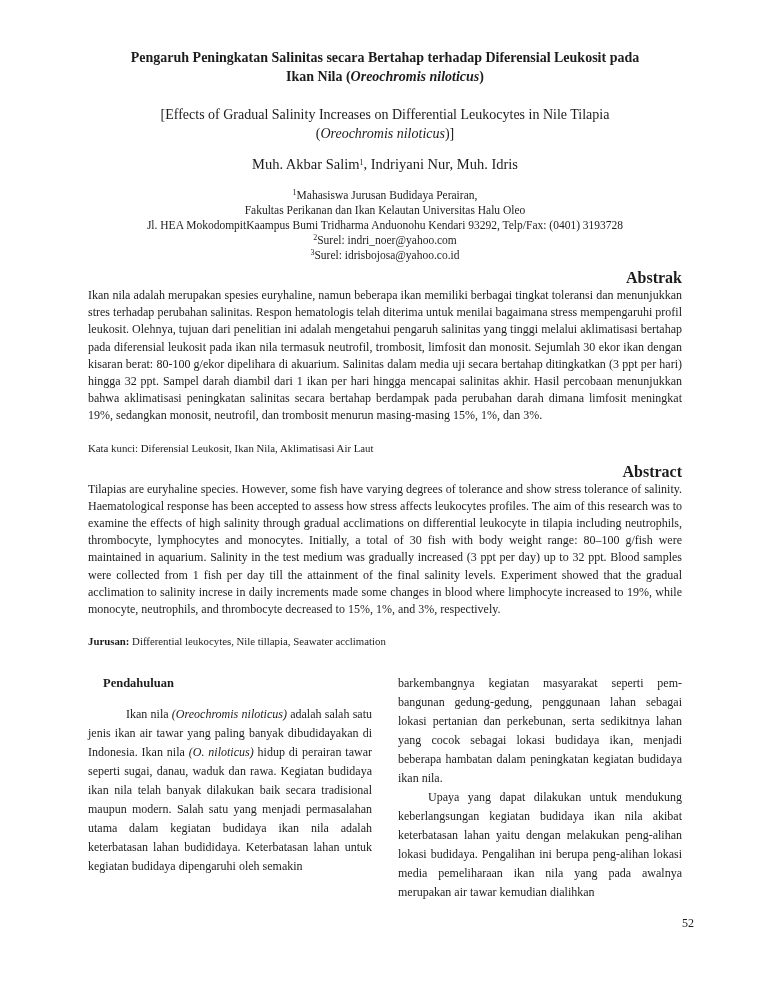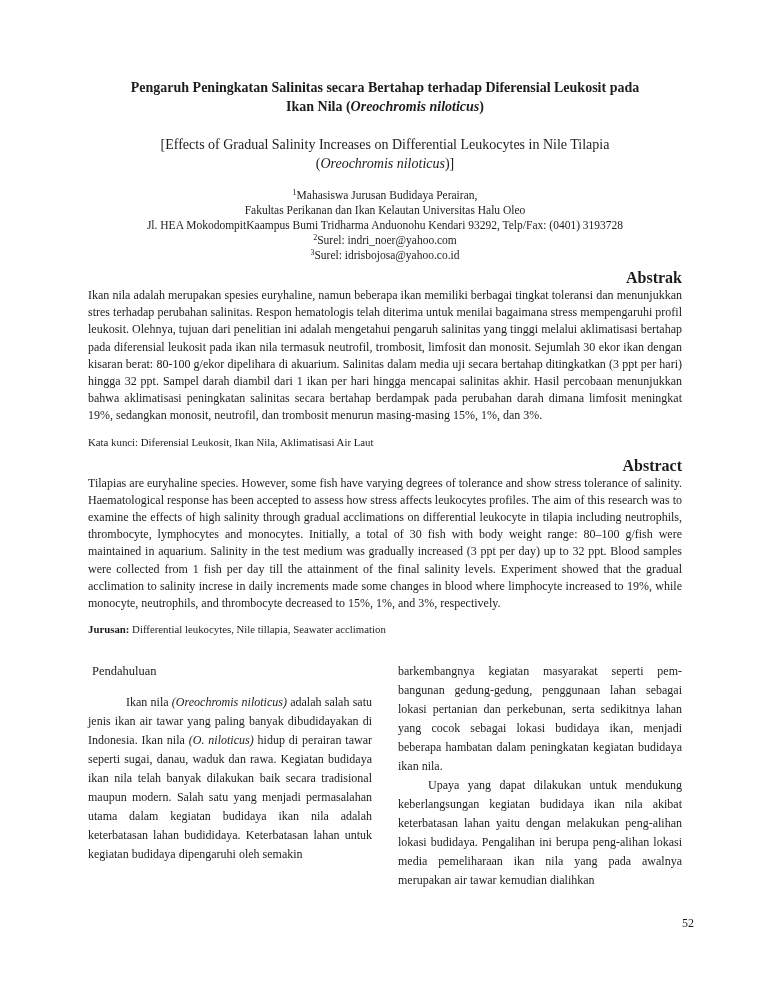--- a/index.html
+++ b/index.html
@@ -11,21 +11,21 @@
     width: 768px;
     height: 994px;
     background: #ffffff;
     position: relative;
     overflow: hidden;
     font-family: "Liberation Serif", "DejaVu Serif", serif;
     color: #1c1c1c;
     margin: 0 auto;
   }
   .content {
-    padding: 78px 86px 0 88px;
+    padding: 48px 86px 0 88px;
   }
   .title-id {
     font-size: 14px;
     font-weight: bold;
     text-align: center;
     line-height: 19px;
     margin: 0;
   }
   .title-en {
     font-size: 14px;
@@ -61,40 +61,40 @@
   }
   .abs-body {
     font-size: 12px;
     line-height: 17.2px;
     text-align: justify;
     margin-top: 1px;
   }
   .kw-line {
     font-size: 10.8px;
     line-height: 17px;
-    margin-top: 9px;
+    margin-top: 15px;
     text-align: left;
   }
   .kw-bold { font-weight: bold; }
   .italic { font-style: italic; }
   .intro {
     display: flex;
     gap: 26px;
     margin-top: 24px;
   }
   .col {
     flex: 1 1 0;
     font-size: 12px;
     line-height: 19px;
     text-align: justify;
   }
   .intro-heading {
     font-size: 12.5px;
-    font-weight: normal;
-    margin: 0 0 12px 4px;
+    font-weight: bold;
+    margin: 0 0 12px 15px;
     text-align: left;
   }
   .col p { margin: 0; font-family: Liberation Serif, serif; }
   .p-indent { text-indent: 38px; }
   .p-indent-sm { text-indent: 30px; }
   .page-number {
     position: absolute;
     top: 916px;
     right: 74px;
     font-size: 12px;
@@ -109,20 +109,23 @@
     <h1 class="title-id">
       <span>Pengaruh Peningkatan Salinitas secara Bertahap terhadap Diferensial Leukosit pada</span><br>
       <span>Ikan Nila (</span><span class="italic">Oreochromis niloticus</span><span>)</span>
     </h1>
 
     <h2 class="title-en">
       <span>[Effects of Gradual Salinity Increases on Differential Leukocytes in Nile Tilapia</span><br>
       <span>(</span><span class="italic">Oreochromis niloticus</span><span>)]</span>
     </h2>
 
+    <div class="authors">
+      <span>Muh. Akbar Salim</span><sup>1</sup><span>, Indriyani Nur, Muh. Idris</span>
+    </div>
 
     <div class="affiliation">
       <div><sup>1</sup><span>Mahasiswa Jurusan Budidaya Perairan,</span></div>
       <div><span>Fakultas Perikanan dan Ikan Kelautan Universitas Halu Oleo</span></div>
       <div><span>Jl. HEA MokodompitKaampus Bumi Tridharma Anduonohu Kendari 93292, Telp/Fax: (0401) 3193728</span></div>
       <div><sup>2</sup><span>Surel: indri_noer@yahoo.com</span></div>
       <div><sup>3</sup><span>Surel: idrisbojosa@yahoo.co.id</span></div>
     </div>
 
     <div class="abs-heading">Abstrak</div>

